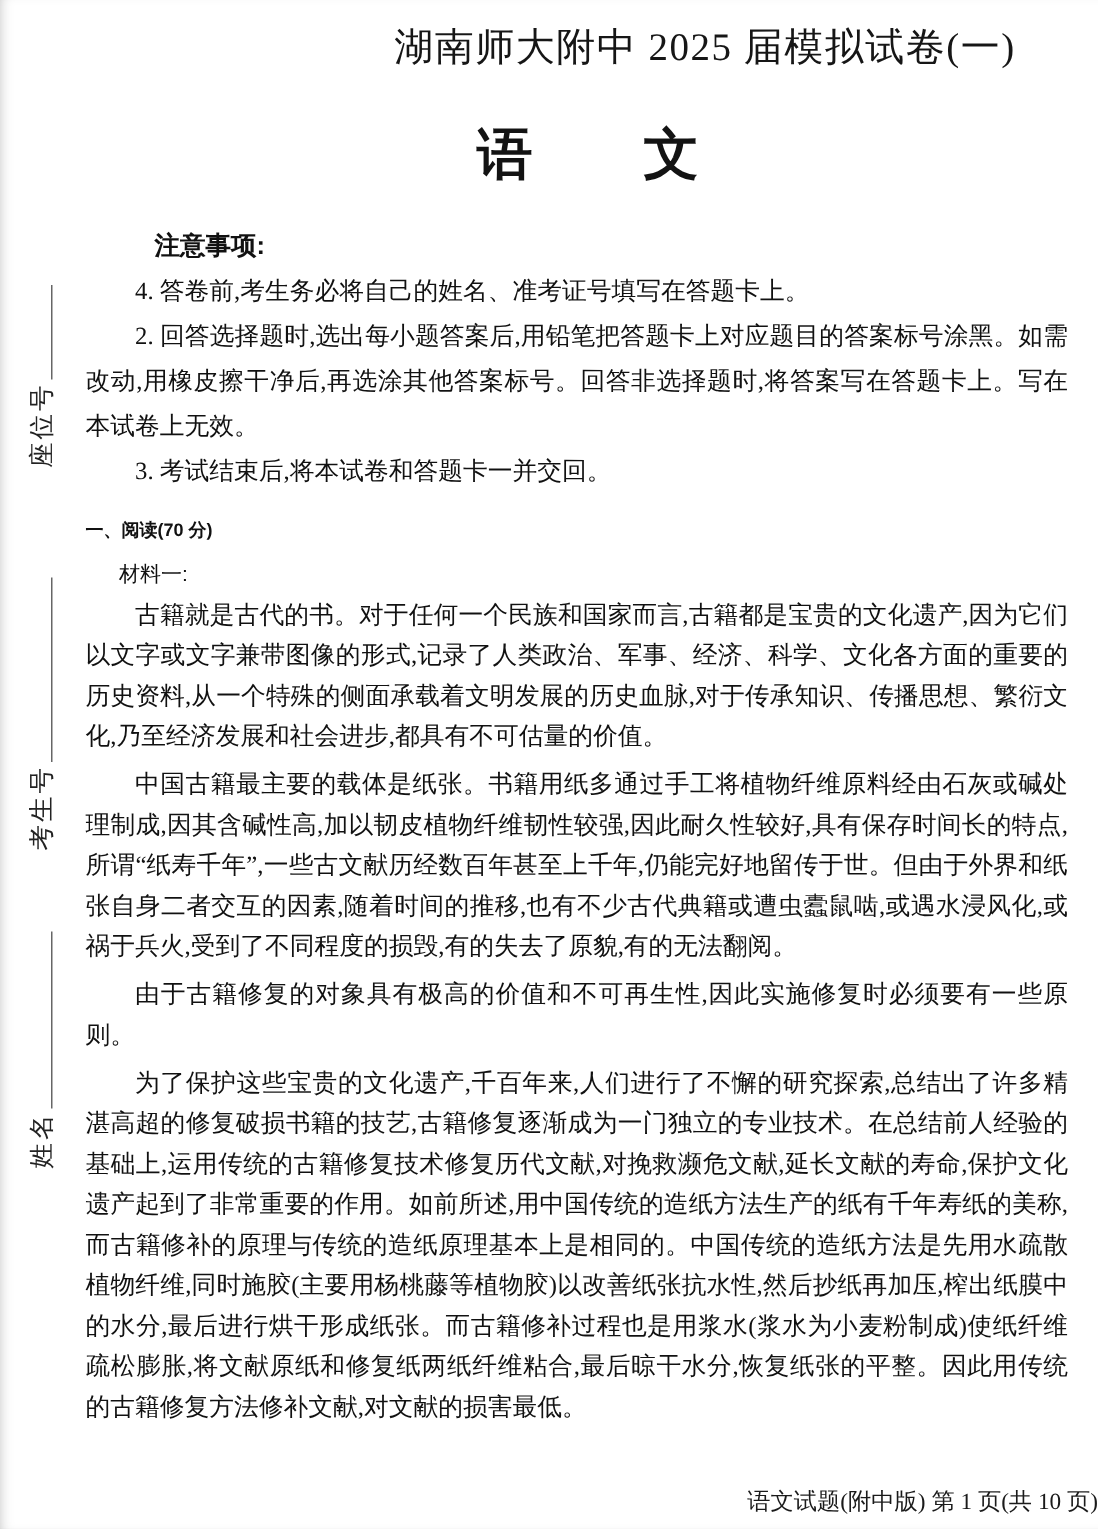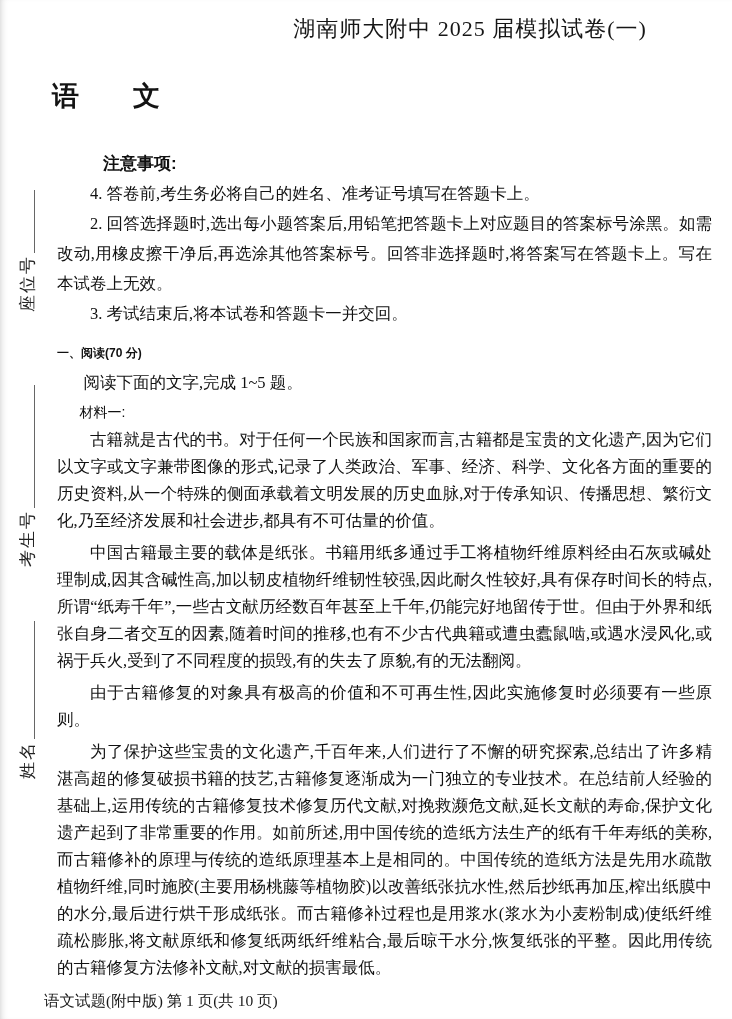--- a/index.html
+++ b/index.html
@@ -14,28 +14,29 @@
   .page{
     position:absolute;inset:0;
     background:#ffffff;
     box-shadow:inset 6px 0 10px -8px rgba(0,0,0,.35);
   }
   
   .title{
     position:absolute;top:14px;left:0;width:100%;
     box-sizing:border-box;padding-left:208px;
     text-align:center;
-    font-size:22px;letter-spacing:1px;
+    font-size:26px;letter-spacing:1px;
     color:#161616;
     white-space:nowrap;
   }
   .subject{
     position:absolute;top:78px;left:0;width:100%;
     box-sizing:border-box;padding-left:52px;
-    font-size:27px;font-weight:bold;
+    text-align:center;
+    font-size:37px;font-weight:bold;
     font-family:"Liberation Sans", sans-serif;
     color:#131313;
     white-space:nowrap;
   }
   
   .notice{
     position:absolute;top:149px;left:57px;right:20px;
     font-size:16.5px;line-height:30px;
     text-align:justify;
   }
@@ -63,21 +64,21 @@
   .material-label{
     font-weight:normal;
     font-family:"Liberation Sans", sans-serif;
     font-size:14px;line-height:28px;text-indent:1.6em;
   }
   .para{margin:0 0 5px 0;text-indent:2em;}
   
   .footer{
     position:absolute;top:991px;left:0;width:100%;
     box-sizing:border-box;padding-left:44px;
-    text-align:left;font-size:15.5px;color:#1a1a1a;
+    text-align:right;font-size:15.5px;color:#1a1a1a;
     white-space:nowrap;
   }
   
   .sb-item{
     position:absolute;
     display:flex;align-items:flex-end;
     transform:rotate(-90deg);
     transform-origin:left top;
     font-size:17px;letter-spacing:2px;
     color:#222;
@@ -116,21 +117,20 @@
 
   <div class="notice">
     <div class="notice-heading">注意事项:</div>
     <p class="notice-item">4. 答卷前,考生务必将自己的姓名、准考证号填写在答题卡上。</p>
     <p class="notice-item">2. 回答选择题时,选出每小题答案后,用铅笔把答题卡上对应题目的答案标号涂黑。如需改动,用橡皮擦干净后,再选涂其他答案标号。回答非选择题时,将答案写在答题卡上。写在本试卷上无效。</p>
     <p class="notice-item">3. 考试结束后,将本试卷和答题卡一并交回。</p>
   </div>
 
   <div class="content">
     <div class="sec-heading">一、阅读(70 分)</div>
-    <div class="sec-instruction">阅读下面的文字,完成 1~5 题。</div>
     <div class="material-label">材料一:</div>
     <p class="para">古籍就是古代的书。对于任何一个民族和国家而言,古籍都是宝贵的文化遗产,因为它们以文字或文字兼带图像的形式,记录了人类政治、军事、经济、科学、文化各方面的重要的历史资料,从一个特殊的侧面承载着文明发展的历史血脉,对于传承知识、传播思想、繁衍文化,乃至经济发展和社会进步,都具有不可估量的价值。</p>
     <p class="para">中国古籍最主要的载体是纸张。书籍用纸多通过手工将植物纤维原料经由石灰或碱处理制成,因其含碱性高,加以韧皮植物纤维韧性较强,因此耐久性较好,具有保存时间长的特点,所谓“纸寿千年”,一些古文献历经数百年甚至上千年,仍能完好地留传于世。但由于外界和纸张自身二者交互的因素,随着时间的推移,也有不少古代典籍或遭虫蠹鼠啮,或遇水浸风化,或祸于兵火,受到了不同程度的损毁,有的失去了原貌,有的无法翻阅。</p>
     <p class="para">由于古籍修复的对象具有极高的价值和不可再生性,因此实施修复时必须要有一些原则。</p>
     <p class="para">为了保护这些宝贵的文化遗产,千百年来,人们进行了不懈的研究探索,总结出了许多精湛高超的修复破损书籍的技艺,古籍修复逐渐成为一门独立的专业技术。在总结前人经验的基础上,运用传统的古籍修复技术修复历代文献,对挽救濒危文献,延长文献的寿命,保护文化遗产起到了非常重要的作用。如前所述,用中国传统的造纸方法生产的纸有千年寿纸的美称,而古籍修补的原理与传统的造纸原理基本上是相同的。中国传统的造纸方法是先用水疏散植物纤维,同时施胶(主要用杨桃藤等植物胶)以改善纸张抗水性,然后抄纸再加压,榨出纸膜中的水分,最后进行烘干形成纸张。而古籍修补过程也是用浆水(浆水为小麦粉制成)使纸纤维疏松膨胀,将文献原纸和修复纸两纸纤维粘合,最后晾干水分,恢复纸张的平整。因此用传统的古籍修复方法修补文献,对文献的损害最低。</p>
   </div>
 
   <div class="footer">语文试题(附中版)  第 1 页(共 10 页)</div>
 
 </div>

